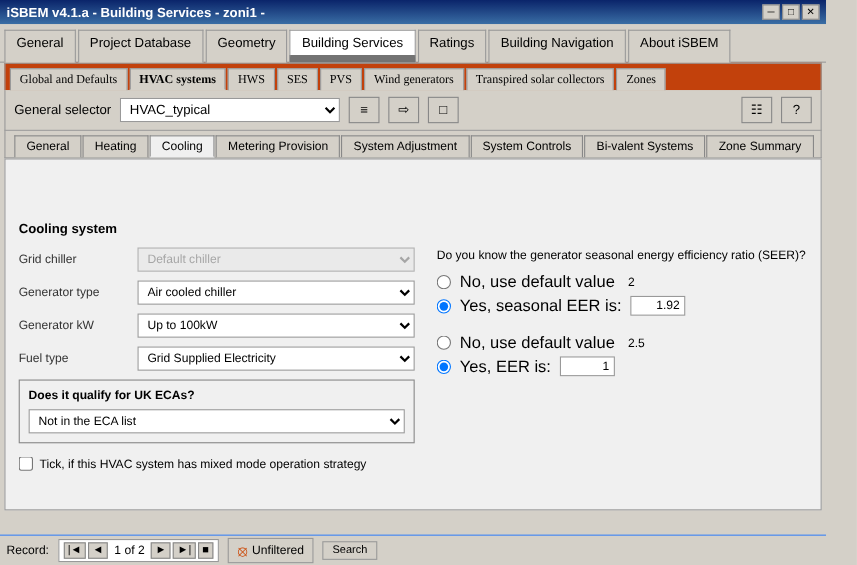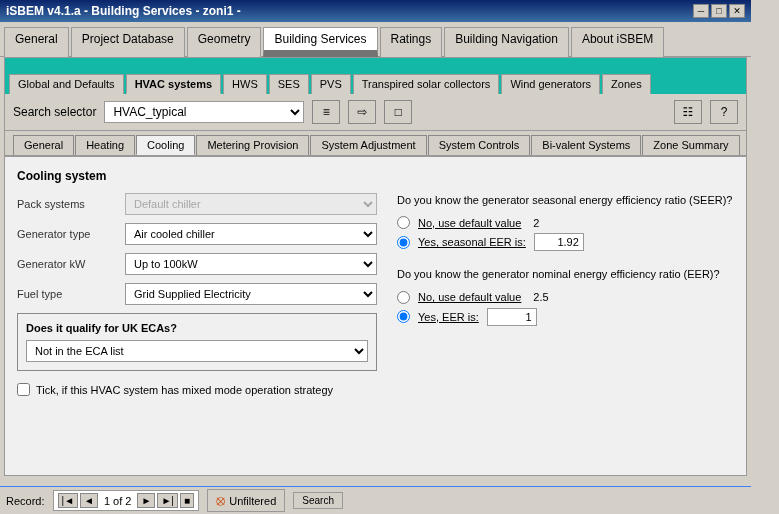--- a/index.html
+++ b/index.html
@@ -126,20 +126,21 @@
       border: 1px solid #999;
       margin: 0 4px;
       padding: 12px;
       min-height: 320px;
     }
 
     .section-title {
       font-weight: bold;
       font-size: 12px;
       margin-bottom: 10px;
+      margin-top: 44px;
     }
 
     .form-section {
       display: flex;
       gap: 20px;
     }
 
     .left-panel { flex: 0 0 360px; }
     .right-panel { flex: 1; }
 
@@ -196,21 +197,21 @@
       font-size: 11px;
       margin-bottom: 8px;
       line-height: 1.4;
     }
     .radio-row {
       display: flex;
       align-items: center;
       gap: 8px;
       margin-bottom: 4px;
     }
-    .radio-label { font-size: 11px; text-decoration: underline; }
+    .radio-label { font-size: 15px; }
     .radio-value {
       font-size: 11px;
       margin-left: 4px;
     }
     .small-input {
       width: 50px;
       padding: 1px 4px;
       border: 1px solid #999;
       background: white;
       font-size: 11px;
@@ -292,33 +293,33 @@
   <div class="menu-tabs">
     <div class="menu-tab">General</div>
     <div class="menu-tab">Project Database</div>
     <div class="menu-tab">Geometry</div>
     <div class="menu-tab active">Building Services</div>
     <div class="menu-tab">Ratings</div>
     <div class="menu-tab">Building Navigation</div>
     <div class="menu-tab">About iSBEM</div>
   </div>
 
-  <div class="sub-tabs" style="margin: 0 4px; background:#14b8a6; border-left:1px solid #999; border-right:1px solid #999; border-top:1px solid #999; padding: 16px 4px 0 4px;">
+  <div class="sub-tabs" style="margin: 0 4px; background:#c2410c; border-left:1px solid #999; border-right:1px solid #999; border-top:1px solid #999; padding: 4px 4px 0 4px; font-family: Liberation Serif, serif;">
     <div class="sub-tab">Global and Defaults</div>
     <div class="sub-tab active" style="background:#d4d0c8; font-weight:bold;">HVAC systems</div>
     <div class="sub-tab">HWS</div>
     <div class="sub-tab">SES</div>
     <div class="sub-tab">PVS</div>
+    <div class="sub-tab">Wind generators</div>
     <div class="sub-tab">Transpired solar collectors</div>
-    <div class="sub-tab">Wind generators</div>
     <div class="sub-tab">Zones</div>
   </div>
 
   <div class="record-bar" style="border-top:none; margin-top:0;">
-    <span class="record-label">Search selector</span>
+    <span class="record-label">General selector</span>
     <select class="record-select">
       <option>HVAC_typical</option>
     </select>
     <button class="tool-btn">≡</button>
     <button class="tool-btn">⇨</button>
     <button class="tool-btn">□</button>
     <div style="flex:1;"></div>
     <button class="tool-btn tool-btn-spacer">☷</button>
     <button class="tool-btn">?</button>
   </div>
@@ -335,21 +336,21 @@
   </div>
 
   <div class="main-panel">
     <div class="section-title">Cooling system</div>
 
     <div class="form-section">
 
       <div class="left-panel">
 
         <div class="form-row">
-          <span class="form-label">Pack systems</span>
+          <span class="form-label">Grid chiller</span>
           <select class="form-select" disabled="">
             <option>Default chiller</option>
           </select>
         </div>
 
         <div class="form-row">
           <span class="form-label">Generator type</span>
           <select class="form-select">
             <option>Air cooled chiller</option>
           </select>
@@ -394,21 +395,20 @@
           </div>
 
           <div class="radio-row">
             <input type="radio" name="seer" checked="" style="">
             <span class="radio-label">Yes, seasonal EER is:</span>
             <input type="text" class="small-input" value="1.92" style="">
           </div>
         </div>
 
         <div class="question-section">
-          <div class="question-text">Do you know the generator nominal energy efficiency ratio (EER)?</div>
 
           <div class="radio-row">
             <input type="radio" name="eer" style="">
             <span class="radio-label">No, use default value</span>
             <span class="radio-value">2.5</span>
           </div>
 
           <div class="radio-row">
             <input type="radio" name="eer" checked="" style="">
             <span class="radio-label">Yes, EER is:</span>

